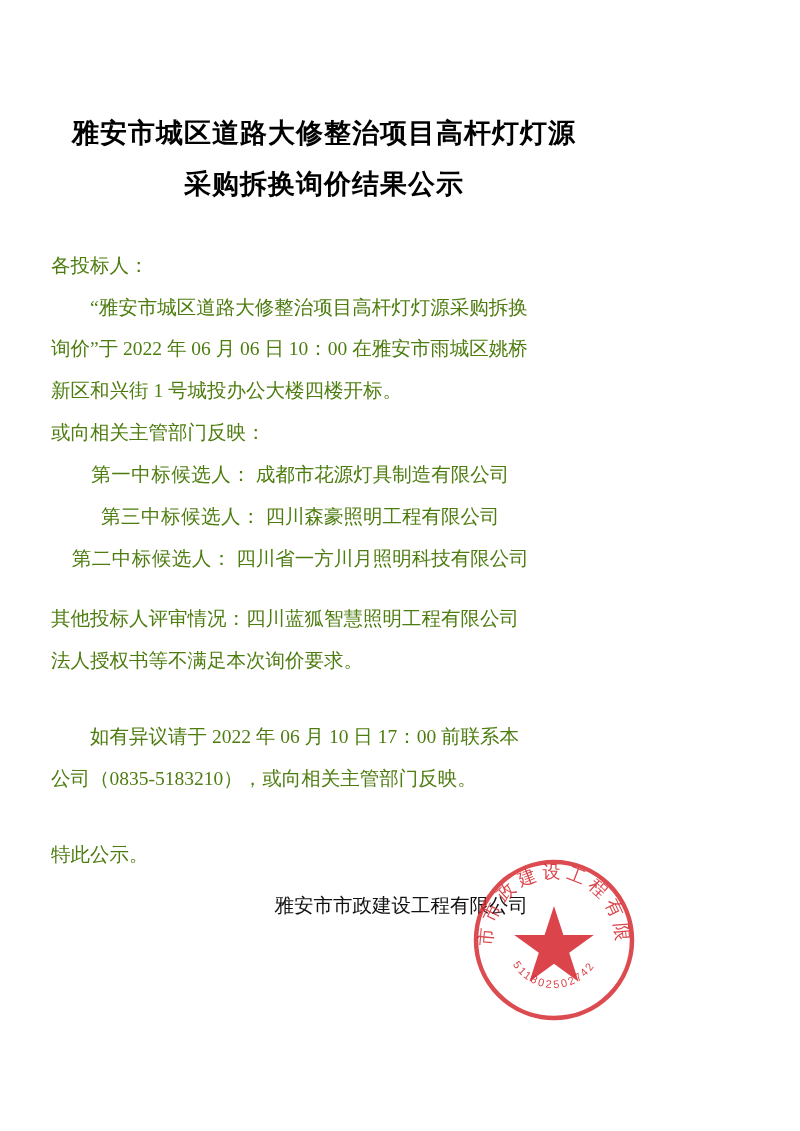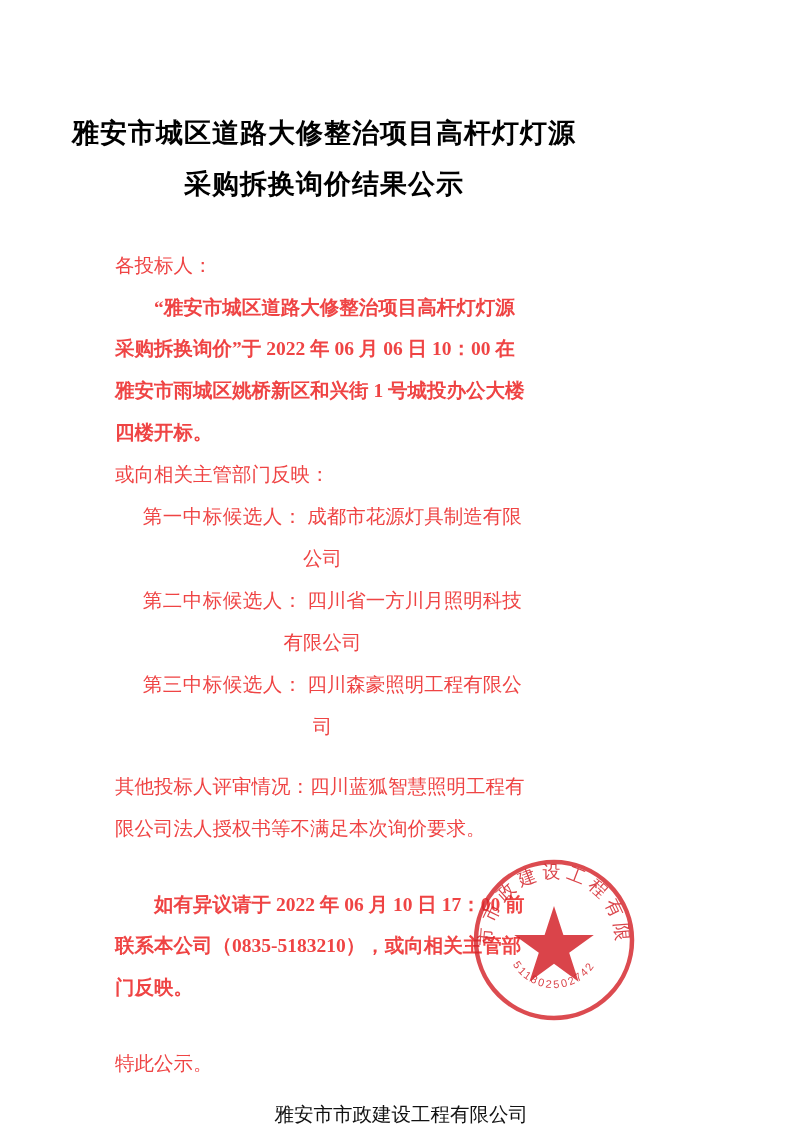--- a/index.html
+++ b/index.html
@@ -29,32 +29,31 @@
     letter-spacing: 1px;
     line-height: 1.9;
     margin: 0;
     padding-top: 108px;
     color: #000;
   }
   .doc-title .line {
     display: block;
   }
   .body-text {
-    padding: 0 118px 0 115px;
+    padding: 0 118px 0 51px;
     margin-top: 34px;
     font-size: 19.5px;
     line-height: 2.15;
-    color: #ef4444;
+    color: #4d7c0f;
   }
   p {
     margin: 0;
   }
   .indent1 {
     text-indent: 2em;
-    font-weight: bold;
   }
   .para-gap {
     height: 18px;
   }
   .para-gap-lg {
     height: 34px;
   }
   .candidate-line {
     text-indent: 1em;
     text-align: center;
@@ -107,26 +106,26 @@
 
     <p class="indent1">“雅安市城区道路大修整治项目高杆灯灯源采购拆换询价”于 2022 年 06 月 06 日 10：00 在雅安市雨城区姚桥新区和兴街 1 号城投办公大楼四楼开标。</p>
 
     <p>或向相关主管部门反映：</p>
 
     <p class="candidate-line">
       <span class="label">第一中标候选人</span><span class="sep">：</span>
       <span class="company">成都市花源灯具制造有限公司</span>
     </p>
     <p class="candidate-line">
+      <span class="label">第三中标候选人</span><span class="sep">：</span>
+      <span class="company">四川森豪照明工程有限公司</span>
+    </p>
+    <p class="candidate-line">
       <span class="label">第二中标候选人</span><span class="sep">：</span>
       <span class="company">四川省一方川月照明科技有限公司</span>
-    </p>
-    <p class="candidate-line">
-      <span class="label">第三中标候选人</span><span class="sep">：</span>
-      <span class="company">四川森豪照明工程有限公司</span>
     </p>
 
     <div class="para-gap"></div>
 
     <p>其他投标人评审情况：四川蓝狐智慧照明工程有限公司法人授权书等不满足本次询价要求。</p>
 
     <div class="para-gap-lg"></div>
 
     <p class="indent1 notice-line">如有异议请于 2022 年 06 月 10 日 17：00 前联系本公司（0835-5183210），或向相关主管部门反映。</p>
 

